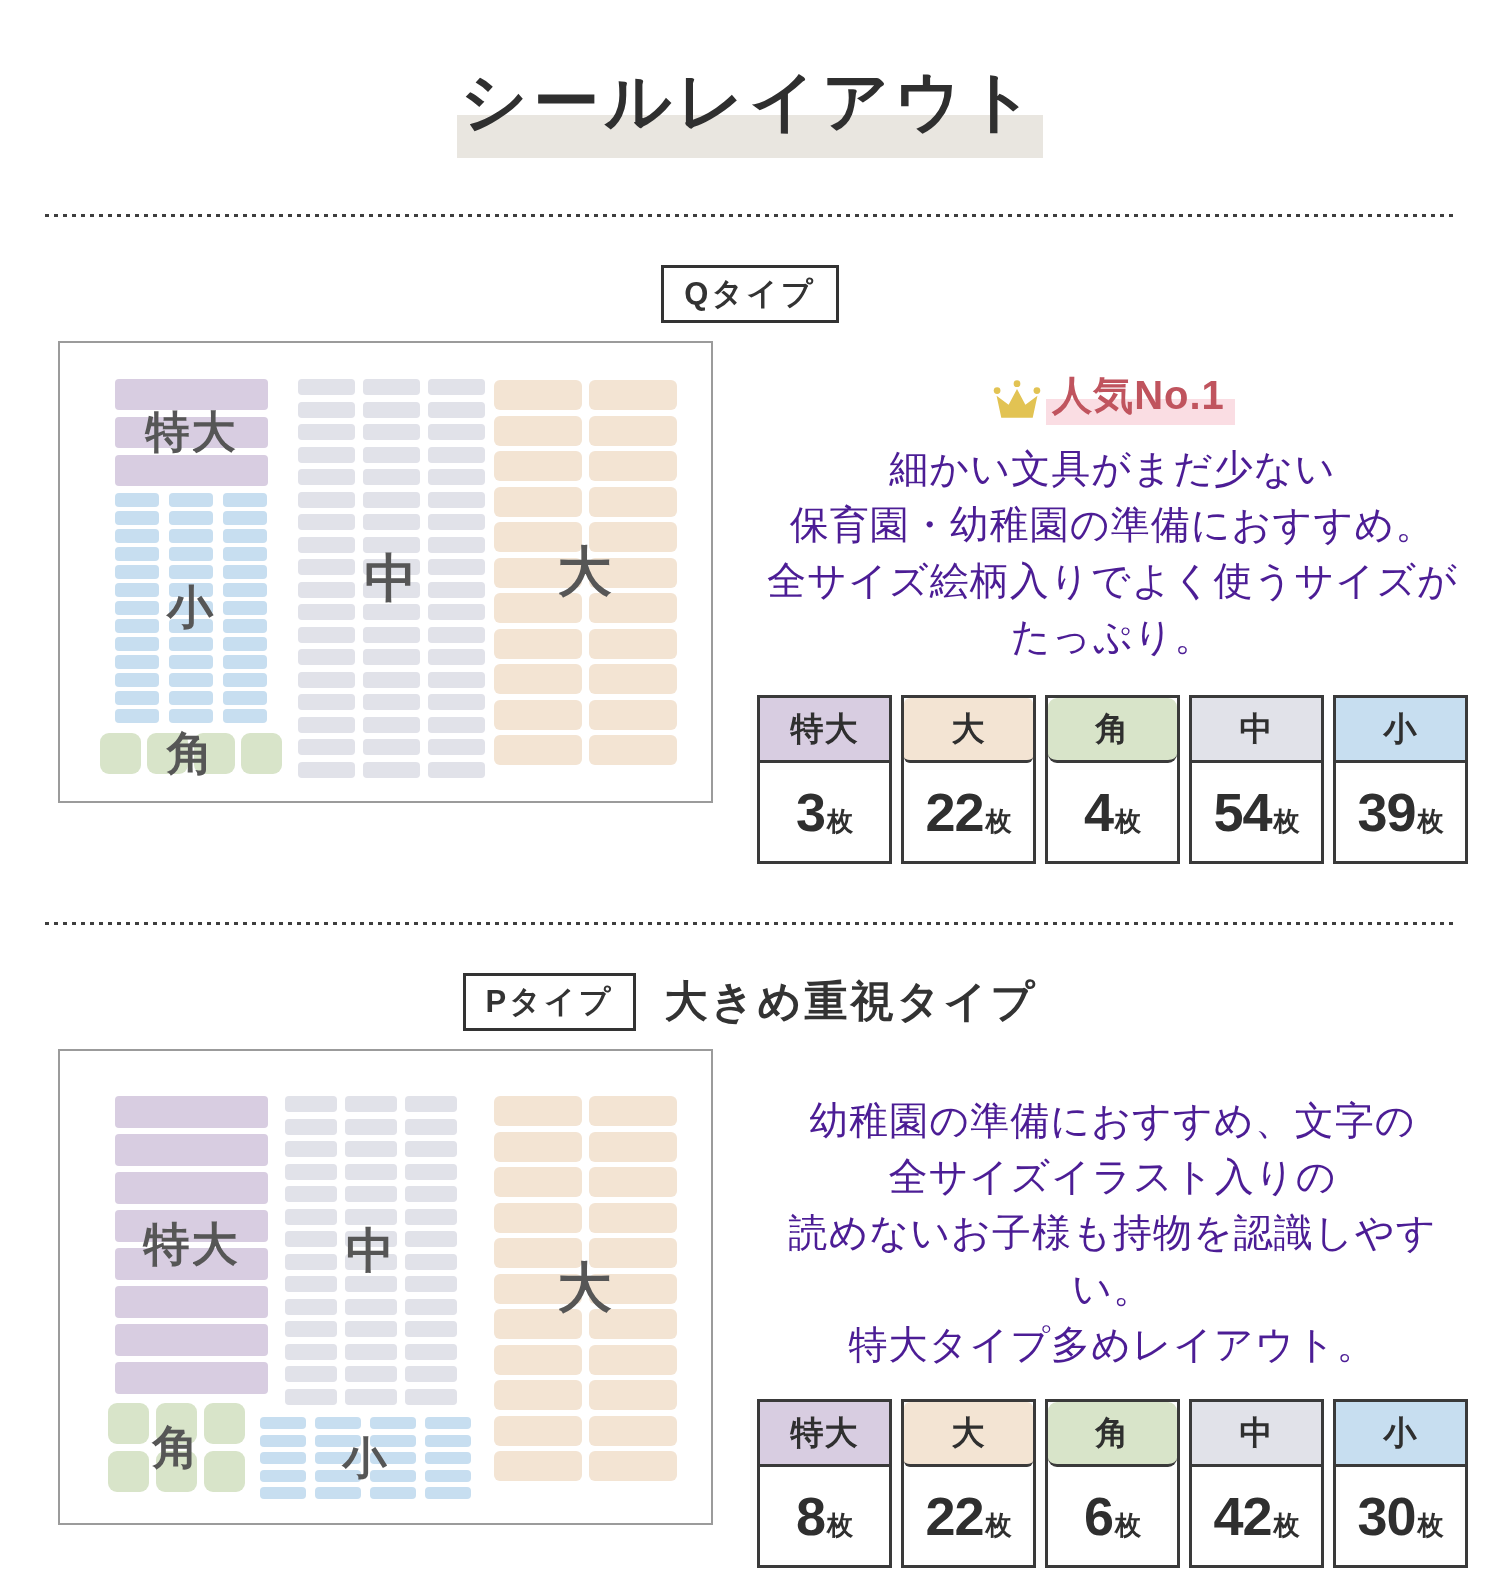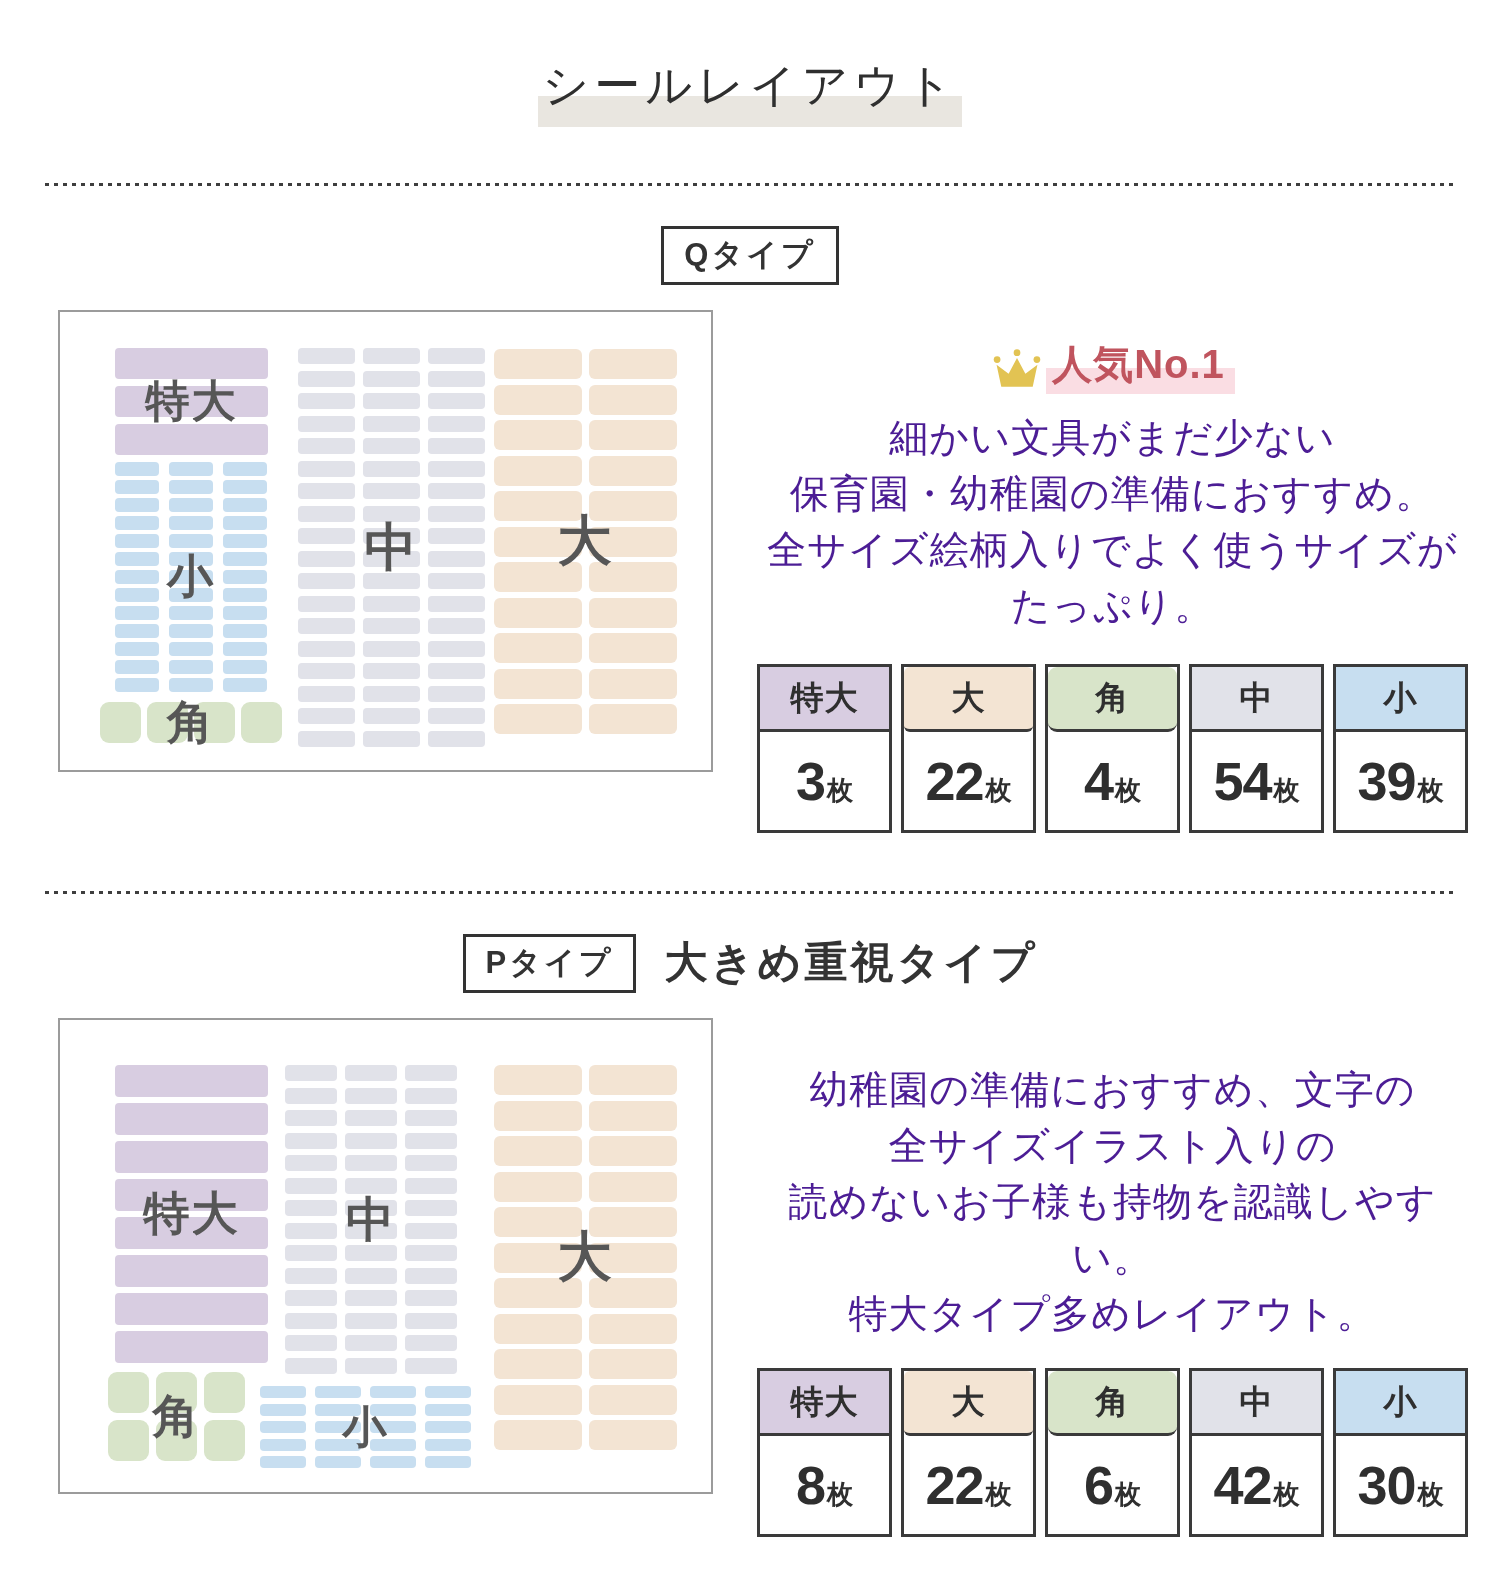--- a/index.html
+++ b/index.html
@@ -4,34 +4,34 @@
 <style>
   html,body{margin:0;padding:0;}
   body{
     width:1500px;height:1580px;background:#ffffff;
     font-family:"Liberation Sans","DejaVu Sans",sans-serif;
     color:#333;overflow:hidden;
   }
   
   .title-wrap{text-align:center;padding-top:50px;}
   .page-title{
-    display:inline-block;font-size:46px;font-weight:normal;letter-spacing:5px;color:#2f2f2f;
+    display:inline-block;font-size:66px;font-weight:bold;letter-spacing:5px;color:#2f2f2f;
     background:linear-gradient(to bottom,transparent 60%,#e9e6e0 60%);
     padding:0 4px 6px 4px;line-height:1.55;text-align:right;
   }
   
   .divider{
     height:3px;margin:0 45px;
     background:repeating-linear-gradient(90deg,#3e3e3e 0 4px,transparent 4px 9px);
   }
   .divider.d1{margin-top:56px;}
   .divider.d2{margin-top:58px;}
   .divider.d3{margin-top:52px;}
   
-  .type-header{display:flex;justify-content:center;align-items:flex-start;gap:28px;margin-top:40px;height:66px;}
+  .type-header{display:flex;justify-content:center;align-items:flex-end;gap:28px;margin-top:40px;height:66px;}
   .type-tag{
     border:3px solid #333;padding:6px 20px;font-size:31px;font-weight:600;
     letter-spacing:3px;color:#333;line-height:1.3;background:#fff;
   }
   .type-heading{font-size:43px;font-weight:bold;letter-spacing:3px;color:#333;}
   
   .section-body{display:flex;margin-top:18px;padding-left:58px;}
   .sheet-diagram{
     position:relative;width:651px;border:2px solid #9b9b9b;background:#fff;flex-shrink:0;
   }

